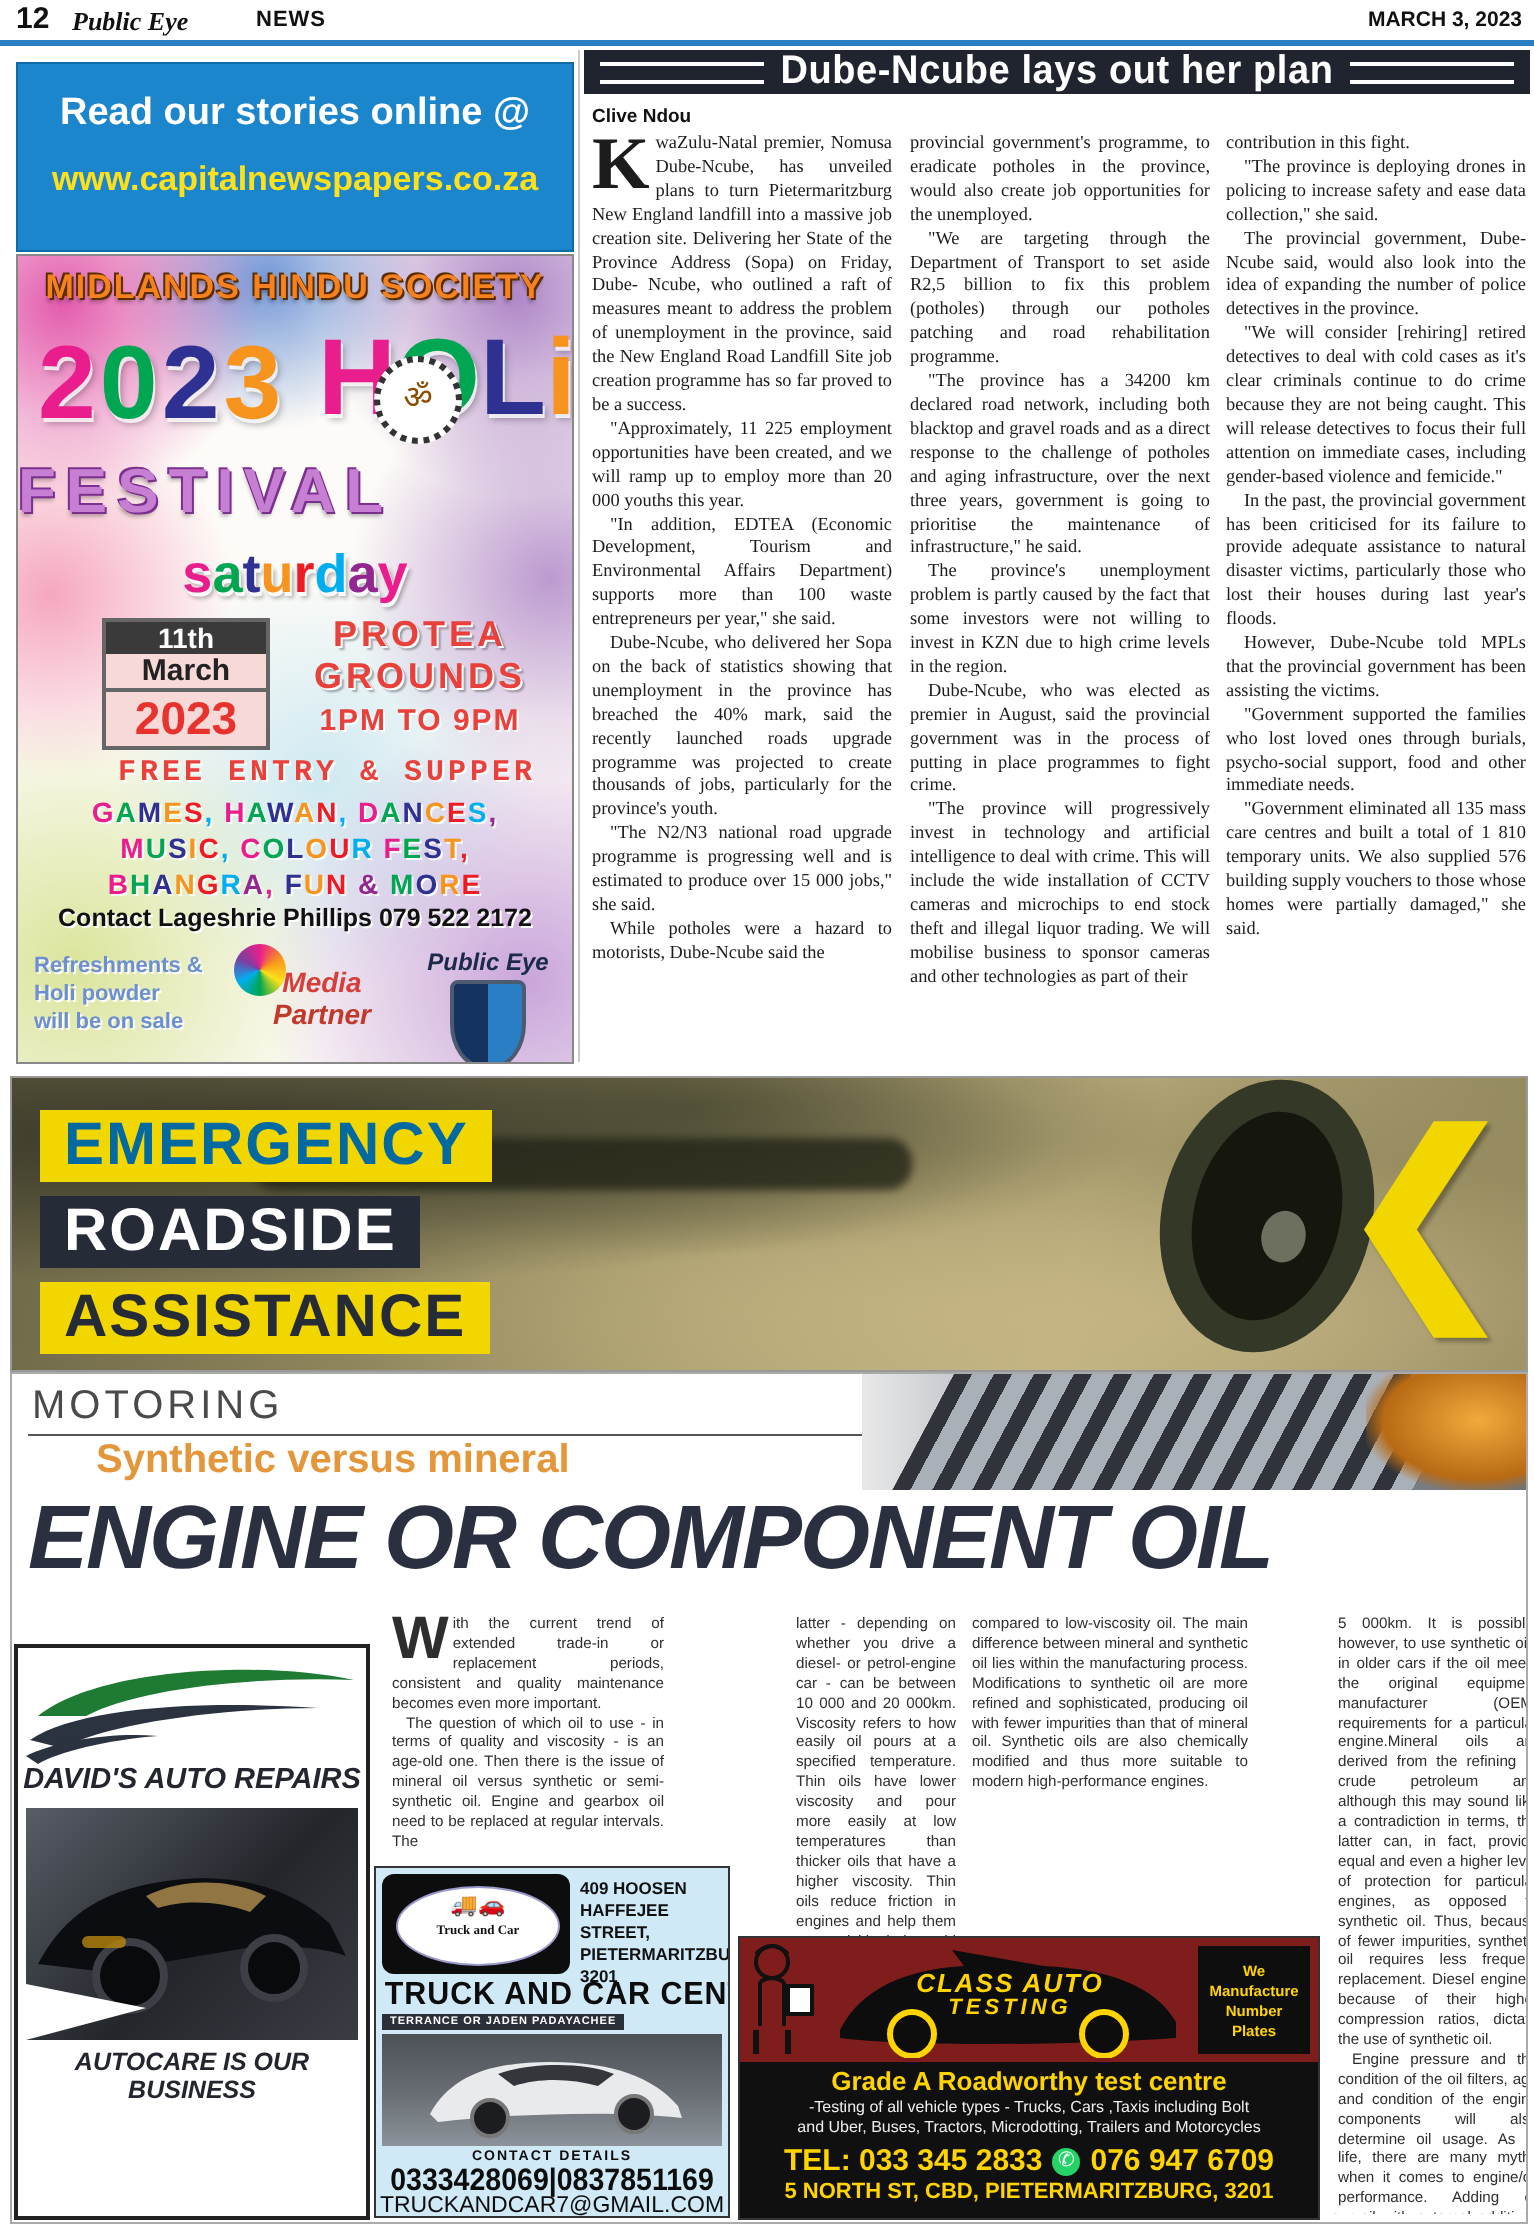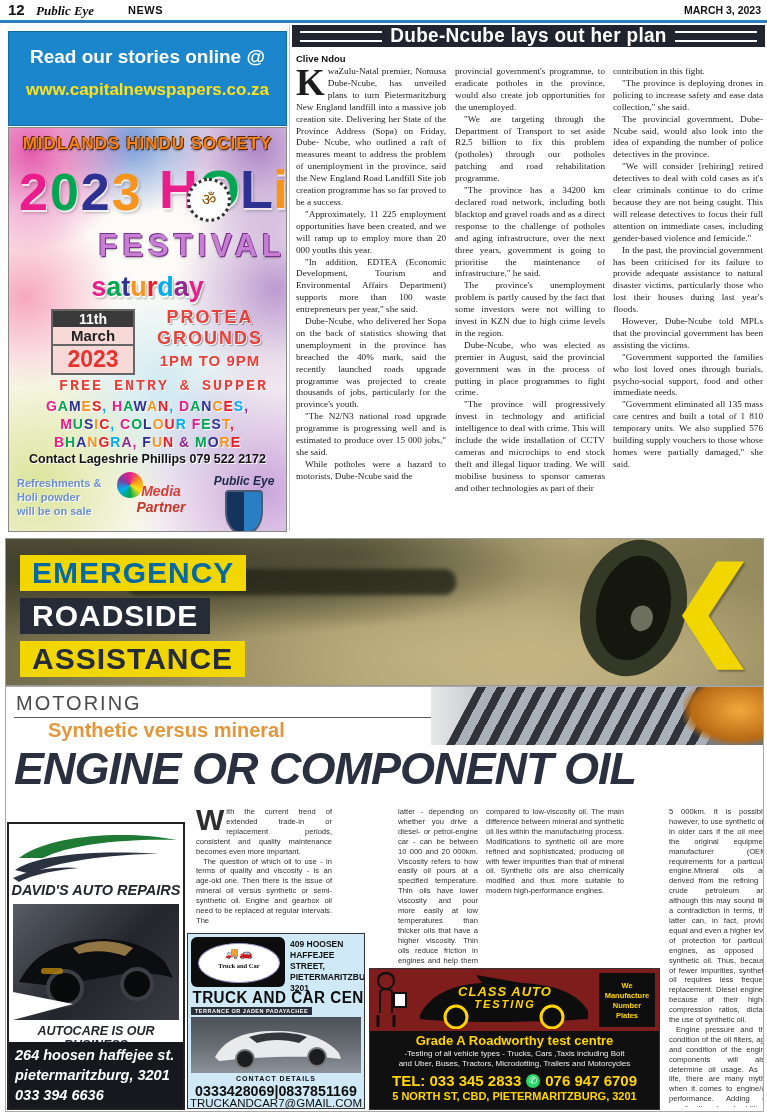--- a/index.html
+++ b/index.html
@@ -31,21 +31,21 @@
           #fdfbf7;}
   .holi-org{position:absolute;left:0;top:6px;width:100%;text-align:center;font-size:17px;font-weight:800;
             letter-spacing:1px;color:#f5821f;text-shadow:-1px -1px 0 #5a2d00,1px 1px 0 #5a2d00,0 2px 2px rgba(0,0,0,.35);}
   .holi-year{position:absolute;left:10px;top:34px;font-size:52px;font-weight:800;letter-spacing:2px;
              text-shadow:1px 2px 0 rgba(255,255,255,.8),2px 3px 3px rgba(0,0,0,.25);}
   .holi-word{position:absolute;left:150px;top:30px;font-size:54px;font-weight:800;
              text-shadow:1px 2px 0 rgba(255,255,255,.8),2px 3px 3px rgba(0,0,0,.25);}
   .holi-emblem{position:absolute;left:178px;top:50px;width:44px;height:44px;border-radius:50%;
                background:#fff;border:3px dotted #333;box-sizing:border-box;text-align:center;
                font-size:16px;line-height:38px;color:#8a4d00;}
-  .holi-festival{position:absolute;left:0;top:100px;width:100%;text-align:right;font-size:31px;font-weight:800;
+  .holi-festival{position:absolute;left:0;top:100px;width:100%;text-align:left;font-size:31px;font-weight:800;
                  letter-spacing:5px;color:#c77fd4;text-shadow:-1px -1px 0 #7b2f8e,1px 1px 0 #7b2f8e,0 2px 2px rgba(0,0,0,.3);}
   .holi-sat{position:absolute;left:0;top:144px;width:100%;text-align:center;font-size:27px;font-weight:800;
             text-shadow:1px 2px 0 rgba(255,255,255,.9),2px 3px 2px rgba(0,0,0,.3);}
   .holi-datebox{position:absolute;left:42px;top:181px;width:84px;height:66px;background:#f7d9d8;
                 border:2px solid #666;box-sizing:border-box;text-align:center;}
   .holi-d1{font-size:14px;font-weight:700;background:#3a3a3a;color:#fff;margin:0;}
   .holi-d2{font-size:15px;font-weight:700;color:#222;margin:0;border-bottom:2px solid #666;}
   .holi-d3{font-size:23px;font-weight:800;color:#e8322d;margin:0;}
   .holi-venue{position:absolute;left:130px;top:179px;width:142px;text-align:center;color:#e8403a;font-weight:800;}
   .holi-v1,.holi-v2{font-size:18px;letter-spacing:2px;margin:0;text-shadow:1px 1px 0 #fff,2px 2px 1px rgba(0,0,0,.3);}
@@ -308,25 +308,20 @@
         <svg viewBox="0 0 166 116" width="166" height="116">
           <path d="M6 78 C20 52, 40 40, 74 36 C108 32, 136 42, 152 58 L160 74 C150 70, 130 68, 110 70 L40 82 Z" fill="#0c0d10"></path>
           <circle cx="52" cy="84" r="17" fill="#090a0c" stroke="#3c4046" stroke-width="4"></circle>
           <circle cx="124" cy="80" r="15" fill="#090a0c" stroke="#3c4046" stroke-width="4"></circle>
           <path d="M60 44 C80 34, 104 36, 120 44 L112 52 C96 46, 78 46, 66 50 Z" fill="#caa45a" opacity=".7"></path>
           <rect x="28" y="64" width="22" height="6" rx="3" fill="#b8860b" opacity=".8"></rect>
           <path d="M0 116 L60 100 L0 88 Z" fill="#fff"></path>
         </svg>
       </div>
       <div class="dv-tag">AUTOCARE IS OUR BUSINESS</div>
-      <div class="dv-band">
-        <div>264 hoosen haffejee st.</div>
-        <div>pietermaritzburg, 3201</div>
-        <div>033 394 6636</div>
-      </div>
     </div>
 
     <div class="truck">
       <div class="tr-logo">
         <div class="tr-oval">
           <div class="tr-oval-art">🚚🚗</div>
           <div class="tr-oval-txt">Truck and Car</div>
         </div>
       </div>
       <div class="tr-addr">

